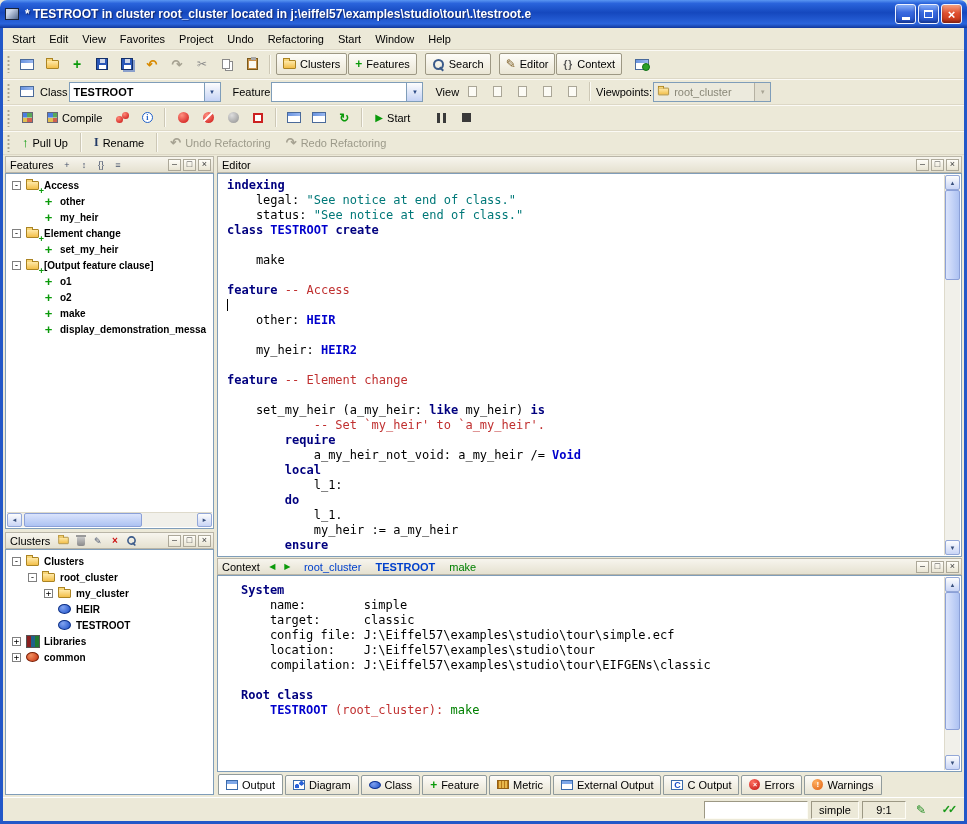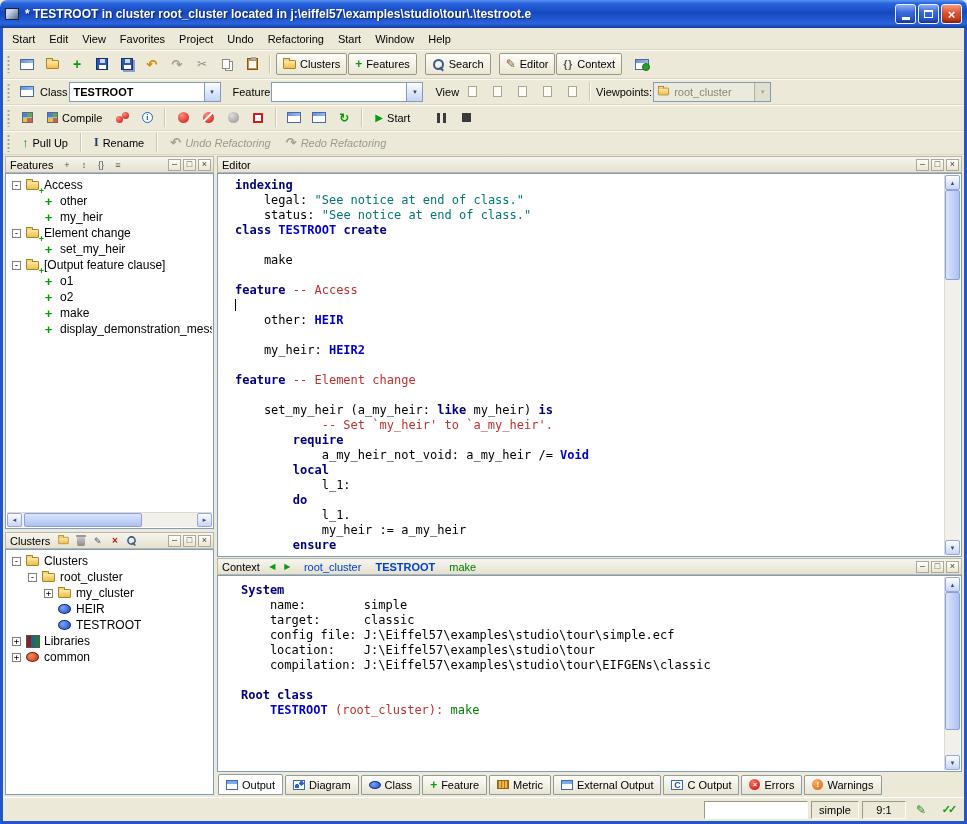--- a/index.html
+++ b/index.html
@@ -26,21 +26,21 @@
 .menu-item{padding:2px 7px;}
 .toolbar{display:flex;align-items:center;background:#ece9d8;border-bottom:1px solid #ddd8c6;box-shadow:inset 0 1px 0 #fbfaf5;padding:0 2px;gap:1px;}
 .tb1{flex:0 0 29px;}.tb2{flex:0 0 26px;}.tb3{flex:0 0 26px;}.tb4{flex:0 0 24px;}
 .gripper{flex:0 0 3px;height:18px;margin:0 4px 0 2px;background-image:radial-gradient(circle,#a8a38e 1px,transparent 1.2px);background-size:3px 4px;background-repeat:repeat-y;}
 .sep{flex:0 0 2px;height:19px;margin:0 4px;border-left:1px solid #cdc8b6;border-right:1px solid #fbfaf4;}
 .gap6{flex:0 0 6px;}.gap10{flex:0 0 10px;}
 .tbtn{display:inline-flex;align-items:center;justify-content:center;gap:4px;height:22px;min-width:24px;padding:0 3px;border:1px solid transparent;border-radius:2px;}
 .tbtn.bordered{border-color:#9d9884;background:linear-gradient(180deg,#fefdf9,#eae6d5);padding:0 6px;}
 .tbtn.wide{padding:0 6px;}
 .tb-label{font-size:11px;white-space:nowrap;}
-.tb-label.gray{color:#9c9a8a;font-style:italic;}
+.tb-label.gray{color:#9c9a8a;}
 
 
 .glyph-plus{color:#0a9a0a;font-weight:bold;font-size:14px;line-height:1;}
 .glyph-plus.sm{font-size:12px;}
 .glyph-undo{color:#d88a00;font-size:13px;font-weight:bold;line-height:1;}
 .glyph-redo{color:#a6a292;font-size:13px;font-weight:bold;line-height:1;}
 .glyph-gray{color:#8a8a8a;font-size:12px;}
 .glyph-pencil{color:#7a5a20;font-size:12px;}
 .glyph-braces{color:#555;font-weight:bold;font-size:10px;letter-spacing:1px;}
 .glyph-start{color:#0a9a0a;font-size:10px;}
@@ -125,25 +125,25 @@
 #features-panel .tree{bottom:16px;}
 .tree-row{height:16px;display:flex;align-items:center;}
 .expand-box{flex:0 0 9px;width:9px;height:9px;border:1px solid #808080;background:#fff;margin-right:3px;display:inline-flex;align-items:center;justify-content:center;font:9px/1 "DejaVu Sans Mono",monospace;color:#000;}
 .expand-box.hidden{visibility:hidden;}
 .ticon{flex:0 0 17px;width:17px;height:14px;position:relative;display:inline-flex;align-items:center;justify-content:center;margin-right:3px;}
 .ticon-feature{color:#0a9a0a;font-weight:bold;font-size:13px;}
 .ticon-class-blue::before{content:"";width:11px;height:8px;border-radius:50%;background:radial-gradient(circle at 35% 30%,#82a4f0,#1a4ec8);border:1px solid #0c2f86;}
 .ticon-class-gray::before{content:"";width:11px;height:8px;border-radius:50%;background:radial-gradient(circle at 35% 30%,#d8d8d8,#989898);border:1px solid #6a6a6a;}
 .ticon-class-red::before{content:"";width:11px;height:8px;border-radius:50%;background:radial-gradient(circle at 35% 30%,#f09060,#c83010);border:1px solid #7a2006;}
 .ticon-library::before{content:"";width:12px;height:11px;border:1px solid #555;background:linear-gradient(90deg,#8a2020 0 4px,#20608a 4px 8px,#207a30 8px 12px);}
-.tree-label{font-size:12px;}
+.tree-label{font-size:10px;font-weight:bold;}
 
 
 .code-wrap{flex:1 1 auto;min-height:0;position:relative;background:#fff;border:1px solid #7f9db9;}
-.code{position:absolute;top:1px;left:1px;right:17px;bottom:1px;overflow:hidden;font:12px/15px "DejaVu Sans Mono",monospace;padding:3px 0 0 16px;white-space:pre;}
+.code{position:absolute;top:1px;left:1px;right:17px;bottom:1px;overflow:hidden;font:12px/15px "DejaVu Sans Mono",monospace;padding:3px 0 0 8px;white-space:pre;}
 .ctx .code{padding:6px 0 0 22px;}
 .code-line{height:15px;}
 .tok-kw{color:#00007f;font-weight:bold;}
 .tok-cls{color:#0000cc;font-weight:bold;}
 .tok-str{color:#007878;}
 .tok-cmt{color:#c03030;}
 .tok-pl{color:#000;}
 .tok-grn{color:#008000;}
 .tok-lnk{color:#0040cc;}
 .caret{display:inline-block;width:1px;height:12px;background:#000;vertical-align:-2px;}

